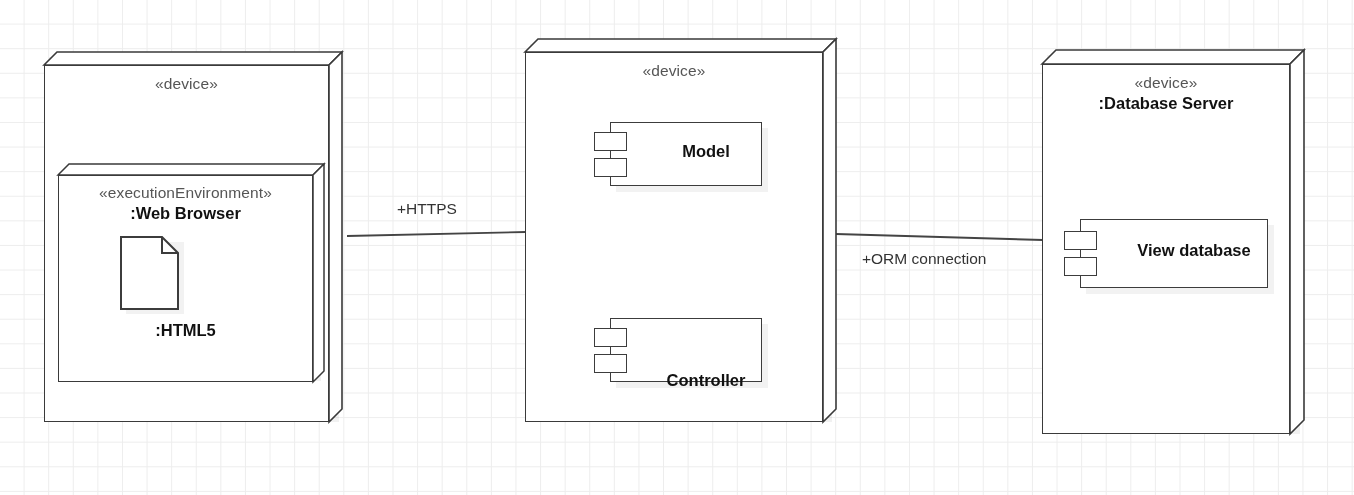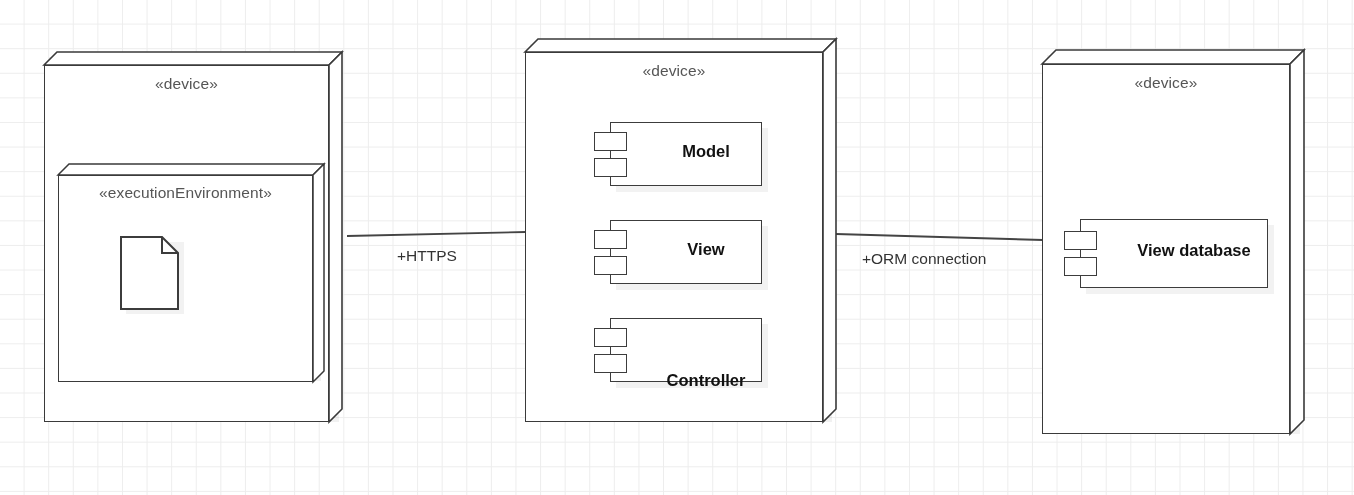--- a/index.html
+++ b/index.html
@@ -120,21 +120,21 @@
   }
 </style>
 </head>
 <body>
 
 <div id="canvas">
 
   <svg class="connector" style="left:340px; top:222px; width:195px; height:26px;">
     <line x1="7" y1="14" x2="186" y2="10" stroke="#444444" stroke-width="1.9"></line>
   </svg>
-  <div class="conn-label" style="left:397px; top:200px;margin-top:47px;">+HTTPS</div>
+  <div class="conn-label" style="left:397px; top:200px;">+HTTPS</div>
 
   <svg class="connector" style="left:830px; top:224px; width:220px; height:28px;">
     <line x1="6" y1="10" x2="213" y2="16" stroke="#444444" stroke-width="1.9"></line>
   </svg>
   <div class="conn-label" style="left:862px; top:202px;margin-top:48px;">+ORM connection</div>
 
   <div class="node" style="left:44px; top:52px; width:298px; height:370px;">
     <div class="shadow" style="width:290px; height:365px;"></div>
 
     <svg width="300" height="372">
@@ -150,29 +150,31 @@
     <div class="node" style="left:14px; top:112px; width:270px; height:218px;">
       <div class="shadow" style="width:258px; height:212px;"></div>
       <svg width="268" height="220">
         <polygon points="0,11 11,0 266,0 255,11" fill="#ffffff" stroke="#3a3a3a" stroke-width="1.5"></polygon>
         <polygon points="255,11 266,0 266,207 255,218" fill="#ffffff" stroke="#3a3a3a" stroke-width="1.5"></polygon>
       </svg>
       <div class="face" style="left:0; top:11px; width:255px; height:207px;"></div>
 
       <div class="labels" style="top:19px; width:255px;">
         <span class="stereotype">«executionEnvironment»</span>
+        <span class="instname">:Web Browser</span>
       </div>
 
       <div class="artifact" style="left:62px; top:72px; width:62px; height:76px;">
         <div class="ashadow" style="width:58px; height:72px;"></div>
         <svg width="62" height="76">
           <path d="M1,1 L42,1 L58,17 L58,73 L1,73 Z" fill="#ffffff" stroke="#3c3c3c" stroke-width="2"></path>
           <path d="M42,1 L42,17 L58,17" fill="none" stroke="#3c3c3c" stroke-width="2"></path>
         </svg>
       </div>
+      <div class="artifact-label" style="left:0; top:157px; width:255px; text-align:center;">:HTML5</div>
     </div>
   </div>
 
   <div class="node" style="left:525px; top:39px; width:311px; height:383px;">
     <div class="shadow" style="width:302px; height:378px;"></div>
     <svg width="313" height="385">
       <polygon points="0,13 13,0 311,0 298,13" fill="#ffffff" stroke="#3a3a3a" stroke-width="1.6"></polygon>
       <polygon points="298,13 311,0 311,370 298,383" fill="#ffffff" stroke="#3a3a3a" stroke-width="1.6"></polygon>
     </svg>
     <div class="face" style="left:0; top:13px; width:298px; height:370px;"></div>
@@ -182,47 +184,41 @@
     </div>
 
     <div class="component" style="left:85px; top:83px; width:152px; height:64px;">
       <div class="cshadow"></div>
       <div class="cbody"></div>
       <div class="tab" style="left:-16px; top:10px;"></div>
       <div class="tab" style="left:-16px; top:36px;"></div>
       <div class="clabel" style="top:20px; transform:none;">Model</div>
     </div>
 
-    <div class="component" style="left:85px; top:181px; width:152px; height:64px;">
-      <div class="cshadow"></div>
-      <div class="cbody"></div>
-      <div class="tab" style="left:-16px; top:10px;"></div>
-      <div class="tab" style="left:-16px; top:36px;"></div>
-      <div class="clabel" style="top:20px; transform:none;">View</div>
-    </div>
 
     <div class="component" style="left:85px; top:279px; width:152px; height:64px;">
       <div class="cshadow"></div>
       <div class="cbody"></div>
       <div class="tab" style="left:-16px; top:10px;"></div>
       <div class="tab" style="left:-16px; top:36px;"></div>
       <div class="clabel" style="top:20px; transform:none;margin-top:33px;">Controller</div>
     </div>
   </div>
 
   <div class="node" style="left:1042px; top:50px; width:262px; height:384px;">
     <div class="shadow" style="width:253px; height:379px;"></div>
     <svg width="264" height="386">
       <polygon points="0,14 14,0 262,0 248,14" fill="#ffffff" stroke="#3a3a3a" stroke-width="1.6"></polygon>
       <polygon points="248,14 262,0 262,370 248,384" fill="#ffffff" stroke="#3a3a3a" stroke-width="1.6"></polygon>
     </svg>
     <div class="face" style="left:0; top:14px; width:248px; height:370px;"></div>
 
     <div class="labels" style="top:23px; width:248px;">
       <span class="stereotype">«device»</span>
+      <span class="instname">:Database Server</span>
     </div>
 
     <div class="component" style="left:38px; top:169px; width:188px; height:69px;">
       <div class="cshadow"></div>
       <div class="cbody"></div>
       <div class="tab" style="left:-16px; top:12px;"></div>
       <div class="tab" style="left:-16px; top:38px;"></div>
       <div class="clabel" style="top:22px; transform:none;">View database</div>
     </div>
   </div>

